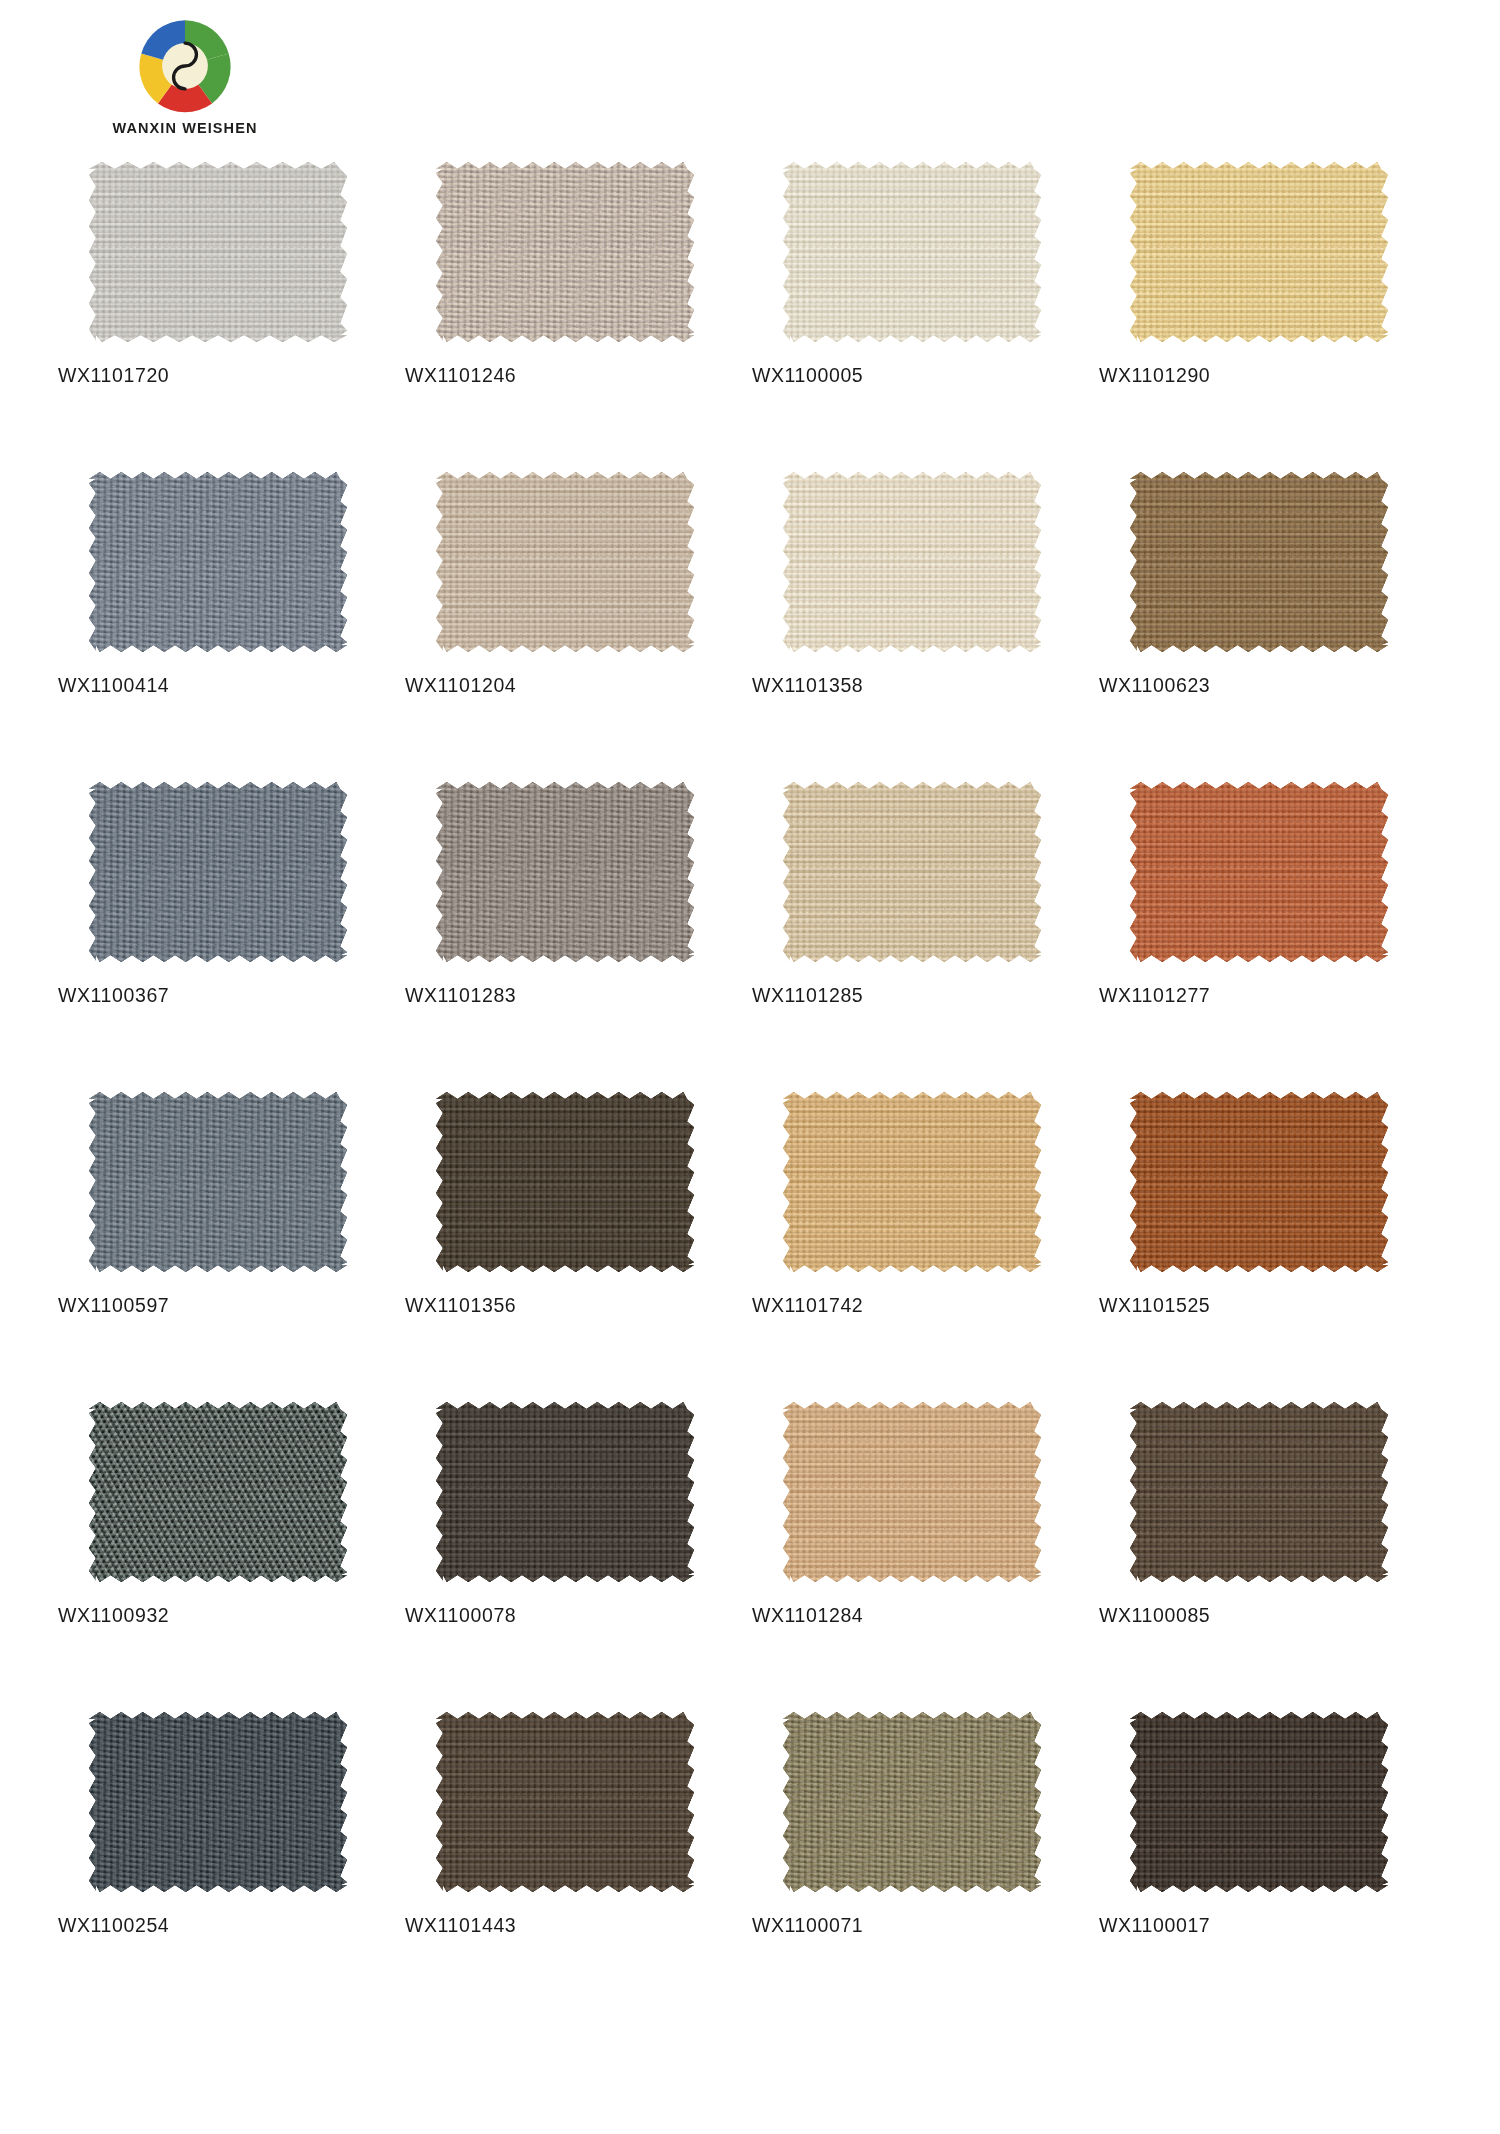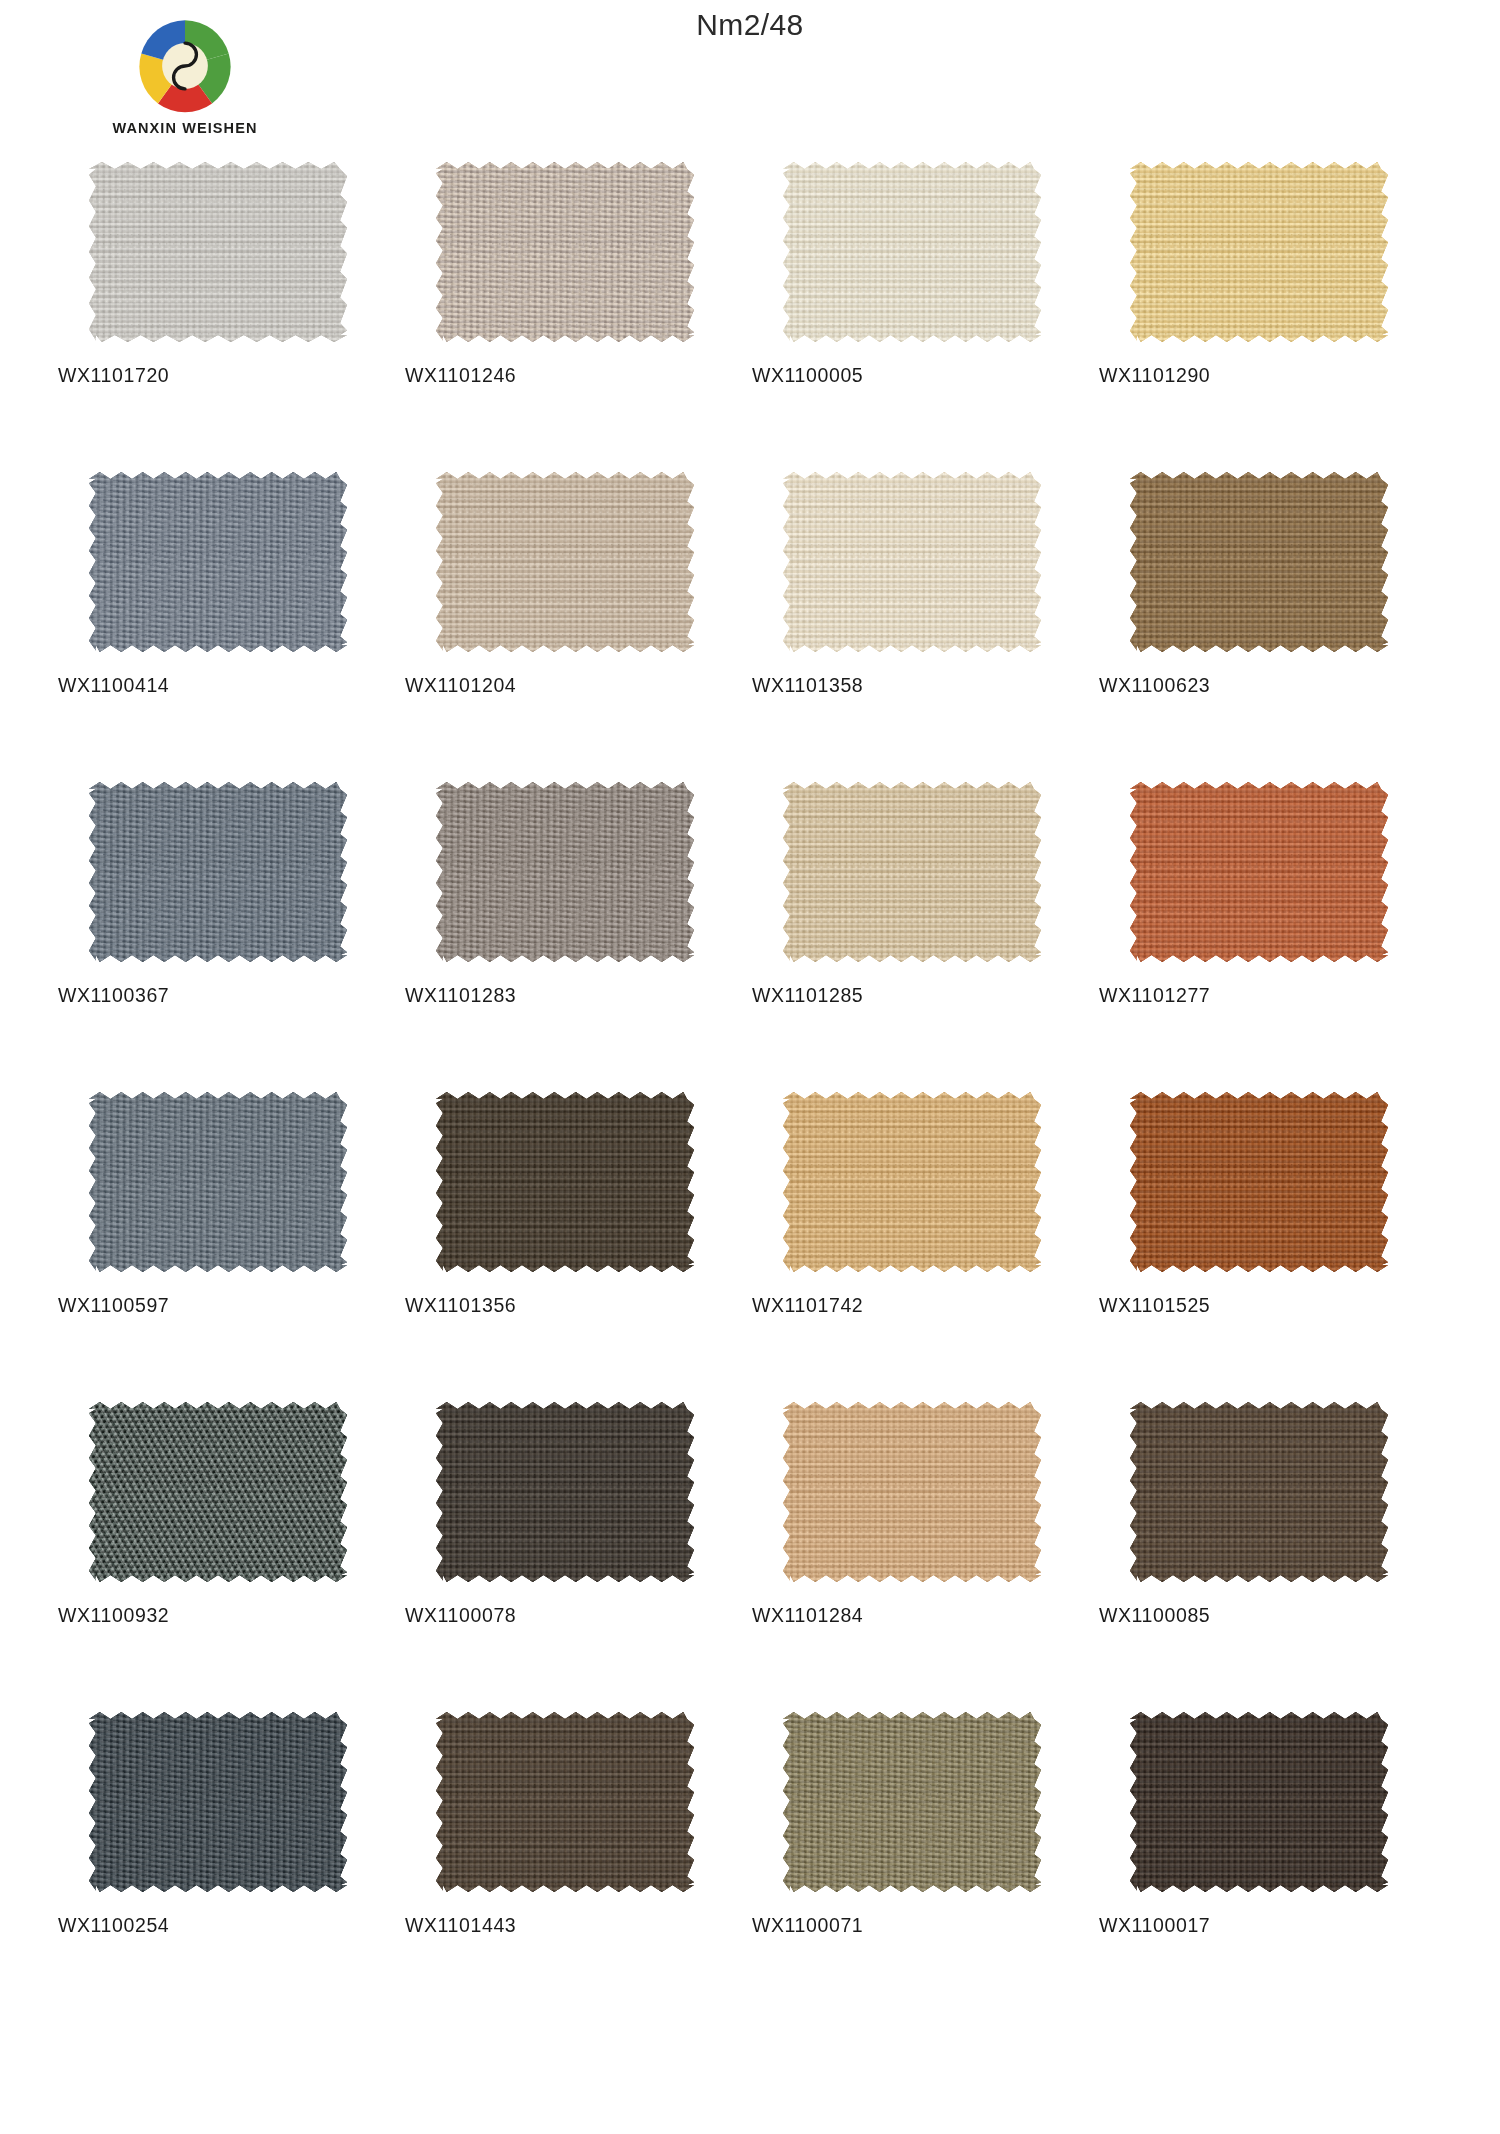--- a/index.html
+++ b/index.html
@@ -205,21 +205,20 @@
         <path d="M50 50 L24 86 A44 44 0 0 1 8 38 Z" fill="#f2c42a"></path>
         <path d="M50 50 L8 38 A44 44 0 0 1 50 6 Z" fill="#2d65b8"></path>
         <circle cx="50" cy="50" r="22" fill="#f5efd6"></circle>
         <path d="M50 28 A11 11 0 0 1 50 50 A11 11 0 0 0 50 72" fill="none" stroke="#1a1a1a" stroke-width="3.2" stroke-linecap="round"></path>
       </g>
     </svg>
     <div class="brand-name">WANXIN WEISHEN</div>
   </div>
 
   <div class="title-block">
-    <div class="yarn-count">Nm2/48</div>
   </div>
 
 </div>
 
 <div class="grid" id="swatch-grid">
     <div class="row">
       <div class="cell">
         <div class="swatch-wrap">
           <div class="swatch" style="background-color: rgb(207, 205, 200); background-image: radial-gradient(3.5px 4.5px, rgb(217, 215, 210) 0%, rgba(0, 0, 0, 0) 70%), radial-gradient(3.5px 4.5px at 0% 0%, rgb(189, 186, 180) 0%, rgba(0, 0, 0, 0) 70%), repeating-linear-gradient(0deg, rgb(189, 186, 180) 0px, rgb(189, 186, 180) 1px, rgb(217, 215, 210) 2.5px, rgb(217, 215, 210) 4px), linear-gradient(140deg, rgb(217, 215, 210) 0%, rgb(207, 205, 200) 45%, rgb(189, 186, 180) 100%); clip-path: polygon(0% 3.889%, 5% 0%, 10% 3.889%, 15% 0%, 20% 3.889%, 25% 0%, 30% 3.889%, 35% 0%, 40% 3.889%, 45% 0%, 50% 3.889%, 55% 0%, 60% 3.889%, 65% 0%, 70% 3.889%, 75% 0%, 80% 3.889%, 85% 0%, 90% 3.889%, 95% 0%, 97.287% 3.889%, 97.287% 3.889%, 100% 7.921%, 97.287% 18.175%, 100% 22.206%, 97.287% 32.46%, 100% 36.492%, 97.287% 46.746%, 100% 50.778%, 97.287% 61.032%, 100% 65.063%, 97.287% 75.317%, 100% 79.349%, 97.287% 89.603%, 100% 93.635%, 97.287% 96.111%, 100% 96.111%, 95% 100%, 90% 96.111%, 85% 100%, 80% 96.111%, 75% 100%, 70% 96.111%, 65% 100%, 60% 96.111%, 55% 100%, 50% 96.111%, 45% 100%, 40% 96.111%, 35% 100%, 30% 96.111%, 25% 100%, 20% 96.111%, 15% 100%, 10% 96.111%, 5% 100%, 2.713% 96.111%, 2.713% 99.222%, 0% 92.857%, 2.713% 84.937%, 0% 78.571%, 2.713% 70.651%, 0% 64.286%, 2.713% 56.365%, 0% 50%, 2.713% 42.079%, 0% 35.714%, 2.713% 27.794%, 0% 21.429%, 2.713% 13.508%, 0% 7.143%, 2.713% 3.889%);"></div>
         </div>

